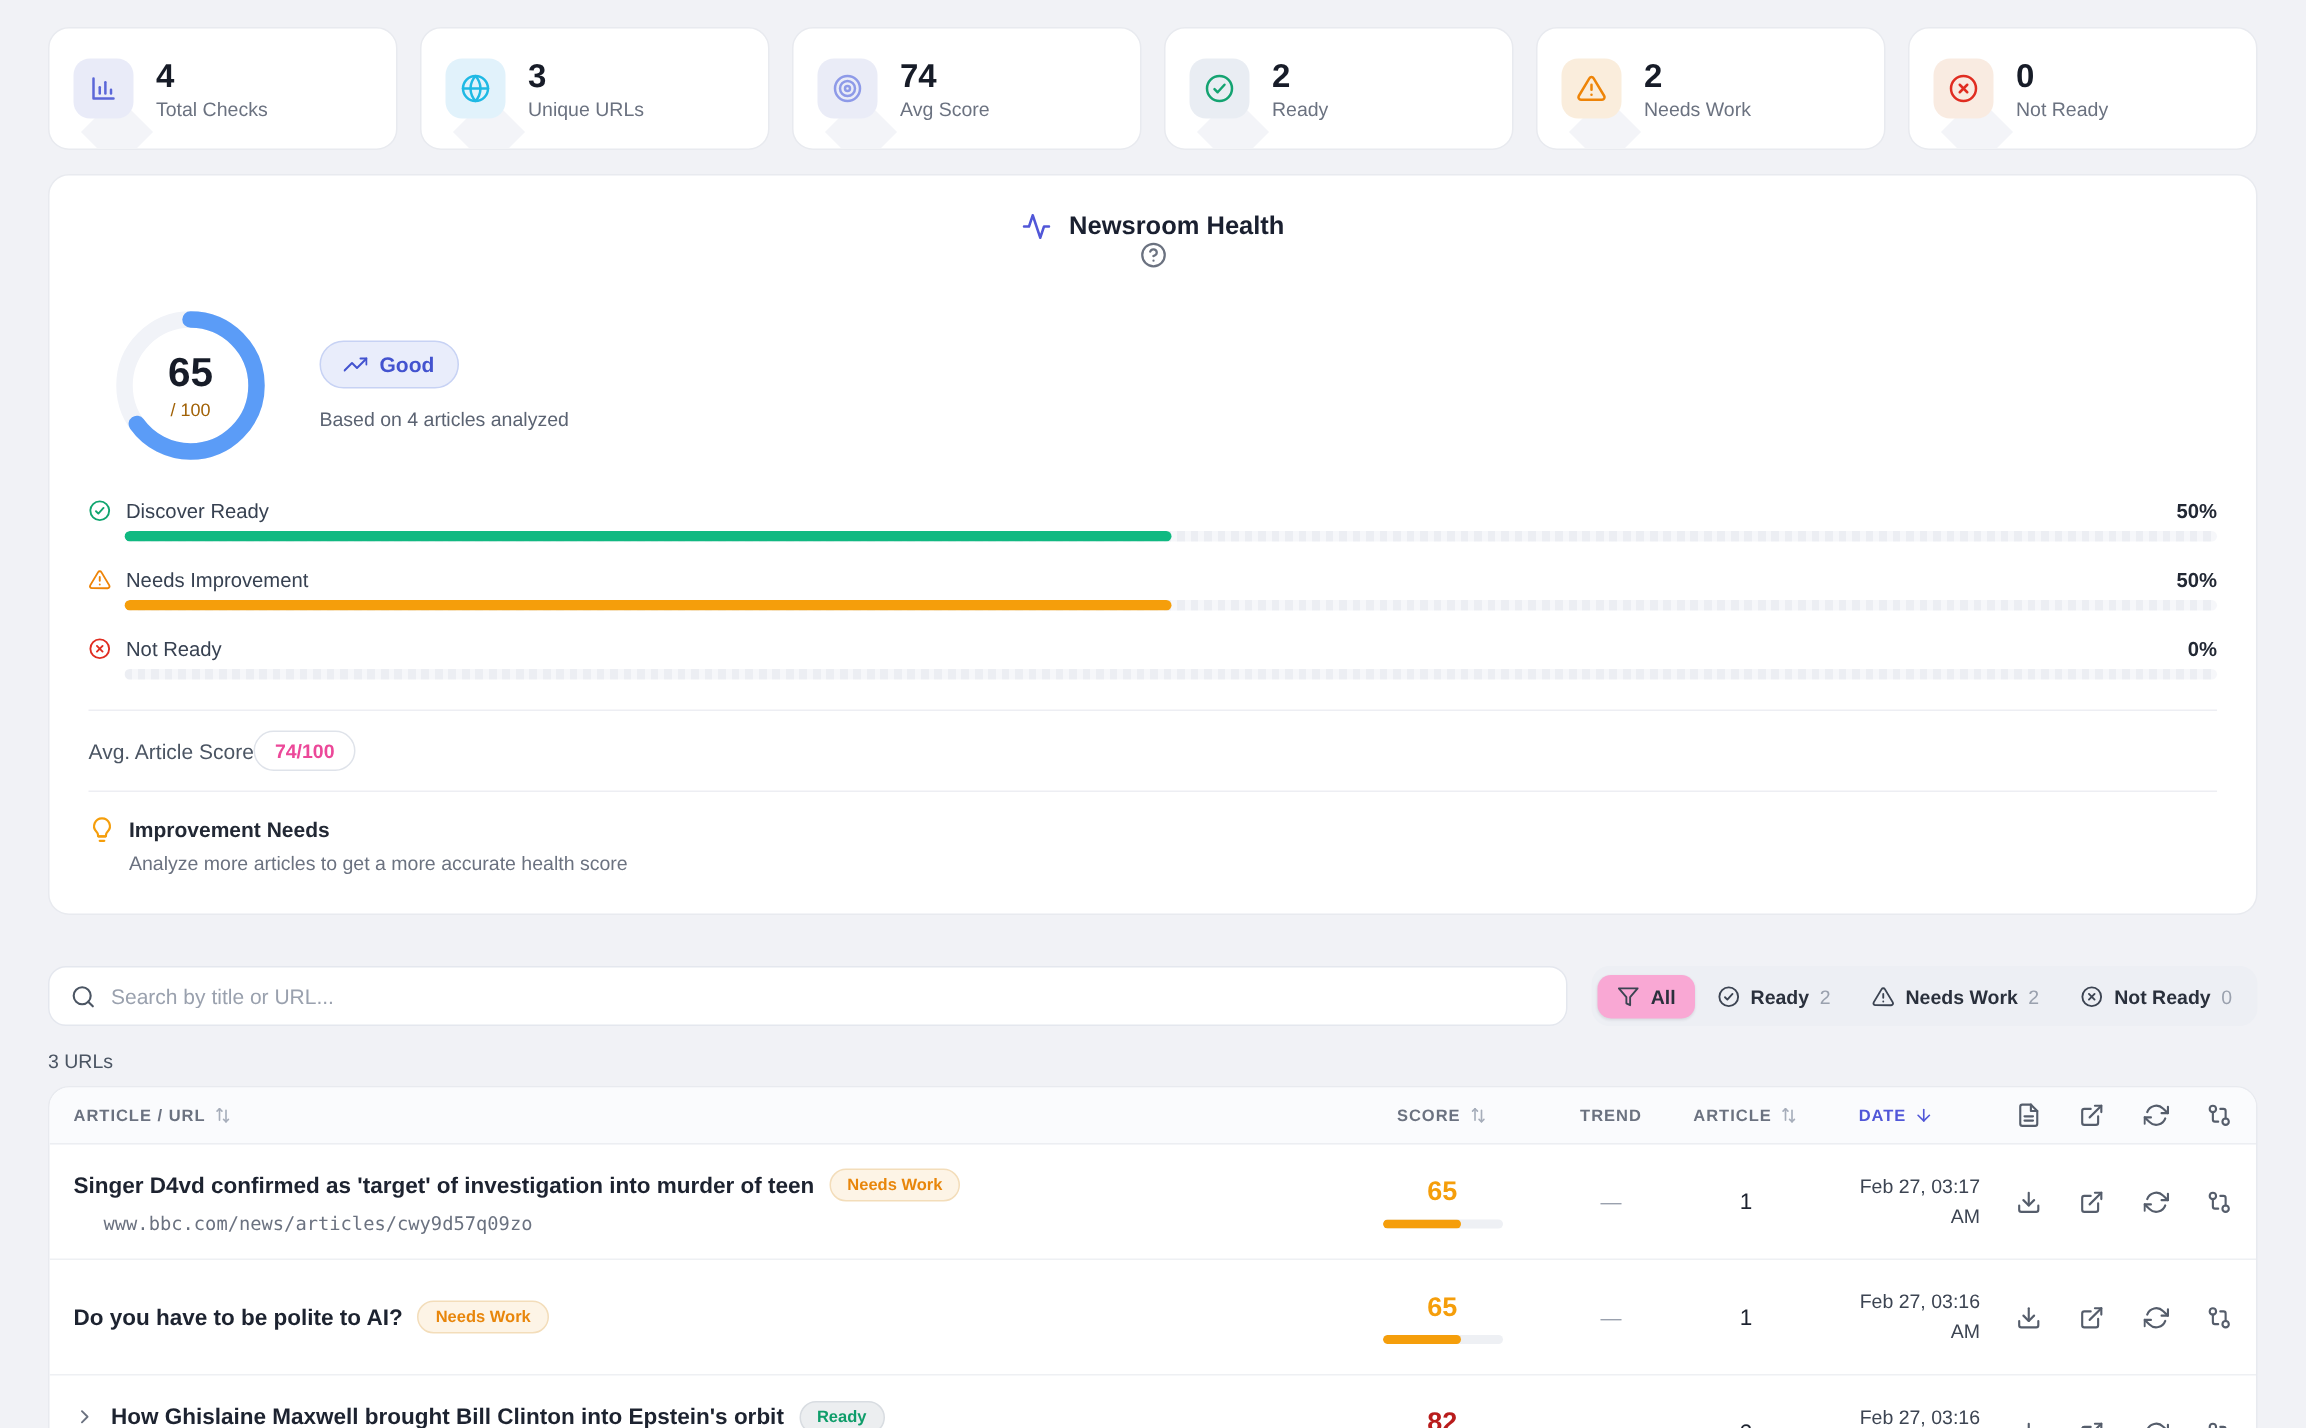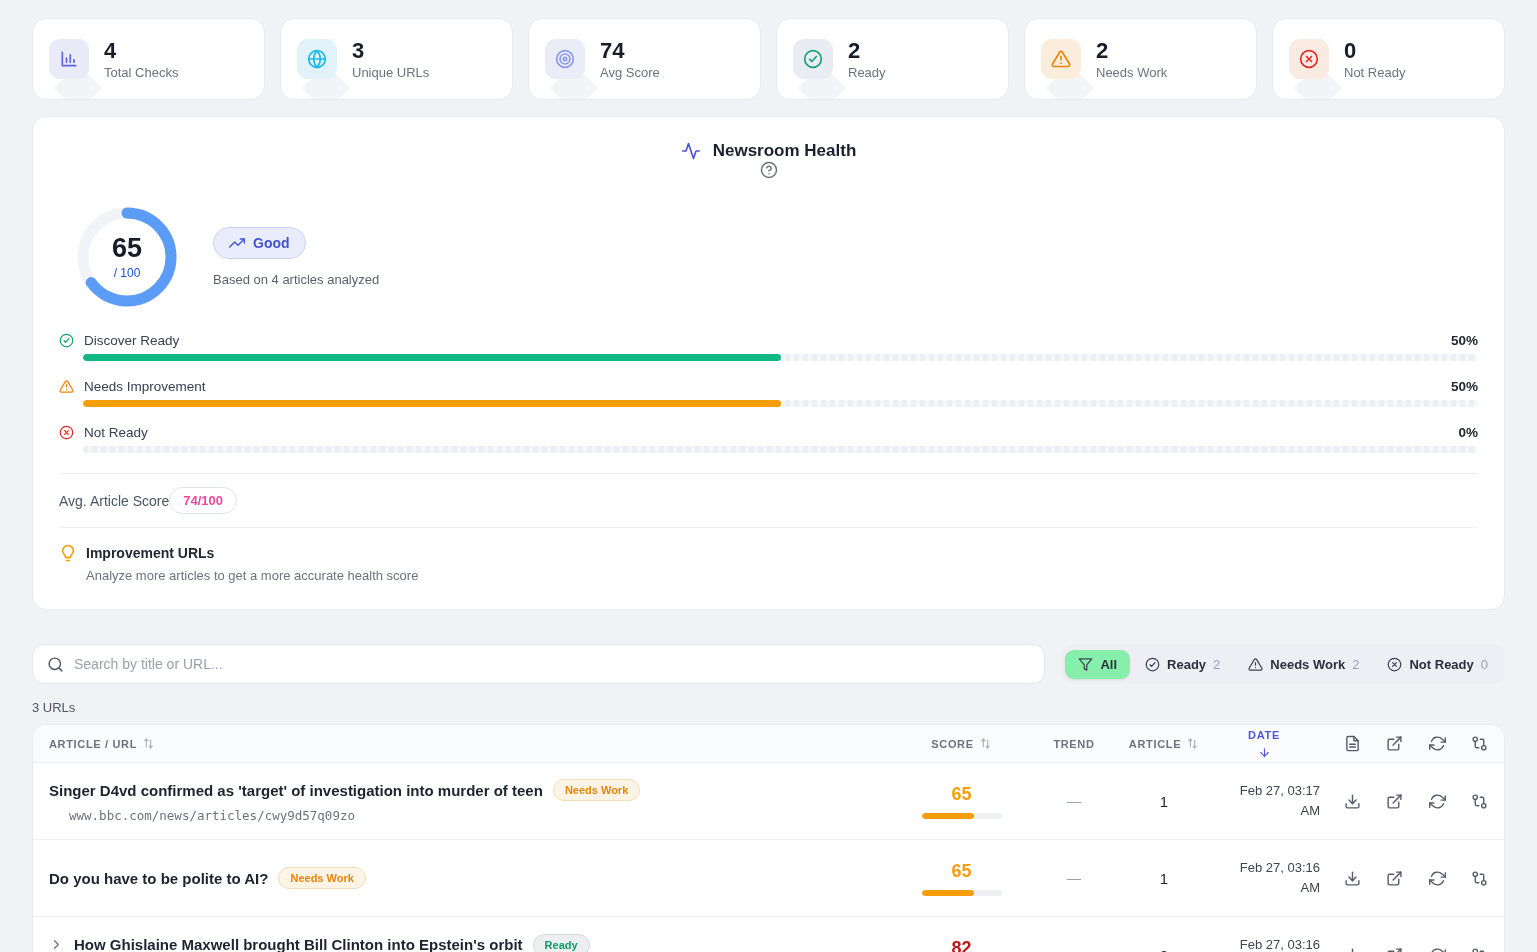--- a/index.html
+++ b/index.html
@@ -38,21 +38,21 @@
   }
   .health-head { display:flex; align-items:center; justify-content:space-between;flex-direction:column; }
   .health-title-wrap { display:flex; align-items:center; gap:12px; }
   .health-title { font-size:17px; font-weight:bold; color:#1a2030; }
   .help-btn { color:#6b7280; cursor:pointer; background:none; border:none; }
 
   .gauge-row { display:flex; align-items:center; gap:34px; margin:26px 0 18px 16px; }
   .gauge-wrap { position:relative; width:104px; height:104px; }
   .gauge-center { position:absolute; inset:0; display:flex; flex-direction:column; align-items:center; justify-content:center; }
   .gauge-score { font-size:27px; font-weight:bold; color:#171c28; line-height:1; }
-  .gauge-denom { font-size:12px; color:#1d4ed8; margin-top:4px; }
+  .gauge-denom { font-size:12px; color:#a16207; margin-top:4px; }
   .rating-badge {
     display:inline-flex; align-items:center; gap:8px; padding:7px 15px;
     border-radius:999px; background:#e9edfb; border:1px solid #c7d2f4;
     color:#4353cf; font-size:14px; font-weight:bold; width:max-content;
   }
   .based-on { font-size:13px; color:#5b6372; margin-top:13px; }
 
   .hbar-row { margin:0 0 6px 0; padding:6px 0; }
   .hbar-top { display:flex; align-items:center; gap:10px; }
   .hbar-label { font-size:13.5px; color:#374151; flex:1; }
@@ -92,21 +92,21 @@
   .search-box input::placeholder { color:#9aa1ae; }
   .filter-group {
     background:#edeff4; border-radius:12px; padding:4px; display:flex;
     align-items:center; gap:2px; height:40px;
   }
   .filter-btn {
     display:flex; align-items:center; gap:7px; border:none; background:transparent;
     font-family:"Liberation Sans", sans-serif; font-size:13px; font-weight:bold;
     color:#2a303c; padding:7px 13px; border-radius:9px; cursor:pointer; white-space:nowrap;
   }
-  .filter-btn.active { background:#86efac; box-shadow:0 1px 2px rgba(20,24,40,.10); }
+  .filter-btn.active { background:#f9a8d4; box-shadow:0 1px 2px rgba(20,24,40,.10); }
   .filter-count { color:#9aa1ae; font-weight:normal; }
   .filter-btn .icon { color:#3c4452; }
 
   .url-count { font-size:13px; color:#4b5563; margin:16px 0 9px 0; }
 
   
   .table-card {
     background:#fff; border:1px solid #e8eaef; border-radius:14px; overflow:hidden;
   }
   .tgrid {
@@ -115,21 +115,21 @@
     align-items:center;
   }
   .thead {
     background:#fafbfd; border-bottom:1px solid #eceef2;
     height:38px; font-size:11px; font-weight:bold; letter-spacing:.06em;
     color:#6b7280;
   }
   .th { display:flex; align-items:center; gap:5px; }
   .th-article { padding-left:16px; }
   .th-center { justify-content:center; }
-  .th-right { justify-content:center;flex-direction:column; }
+  .th-right { justify-content:center; }
   .th-date { color:#5157d8; }
   .sort-icon { color:#a6adba; }
   .th-icons, .row-actions {
     display:flex; align-items:center; justify-content:space-between;
     padding:0 16px 0 20px; color:#555d6b;
   }
   .icon-btn { background:none; border:none; cursor:pointer; color:#555d6b; display:flex; }
 
   .trow { border-bottom:1px solid #eef0f3; min-height:77px; }
   .trow:last-child { border-bottom:none; }
@@ -345,21 +345,21 @@
 
   <div class="tips">
     <div class="tips-head">
       <span class="icon" id="tips-icon" style="color: rgb(245, 158, 11);">
           <svg width="18" height="18" viewBox="0 0 24 24" fill="none" stroke="currentColor" stroke-width="2" stroke-linecap="round" stroke-linejoin="round">
             <path d="M9 18h6"></path>
             <path d="M10 22h4"></path>
             <path d="M12 2a7 7 0 0 0-4.9 12c.9.9 1.4 2 1.4 3.2V18h7v-.8c0-1.2.5-2.3 1.4-3.2A7 7 0 0 0 12 2z"></path>
           </svg>
         </span>
-      <span class="tips-title">Improvement URLs</span>
+      <span class="tips-title">Improvement Needs</span>
     </div>
     <div class="tips-text">Analyze more articles to get a more accurate health score</div>
   </div>
 </div>
 
 <div class="search-row">
   <div class="search-box">
     <span class="icon" id="search-icon" style="color:#4b5563">
         <svg width="17" height="17" viewBox="0 0 24 24" fill="none" stroke="currentColor" stroke-width="2" stroke-linecap="round" stroke-linejoin="round">
           <circle cx="11" cy="11" r="8"></circle>

